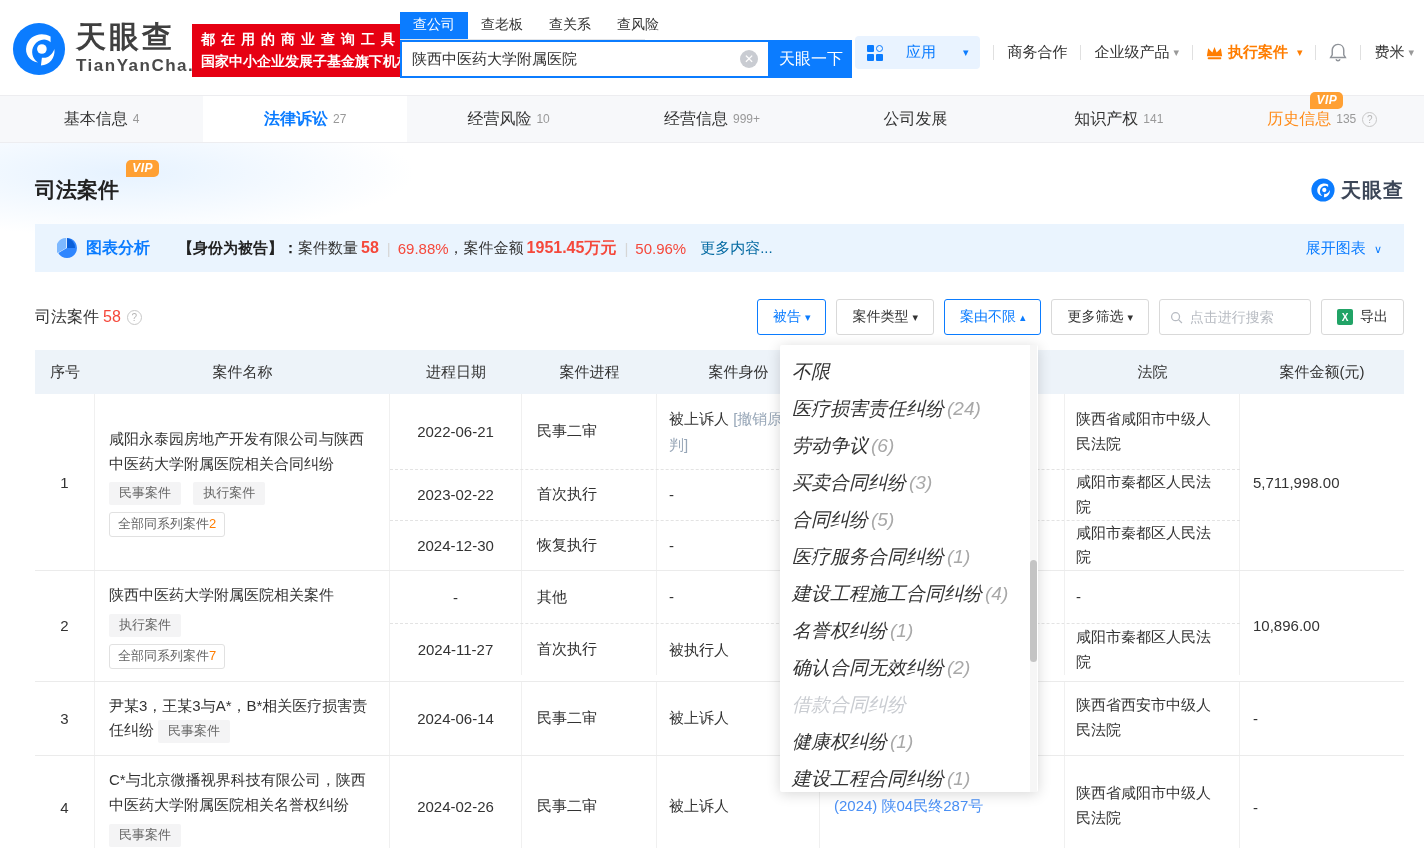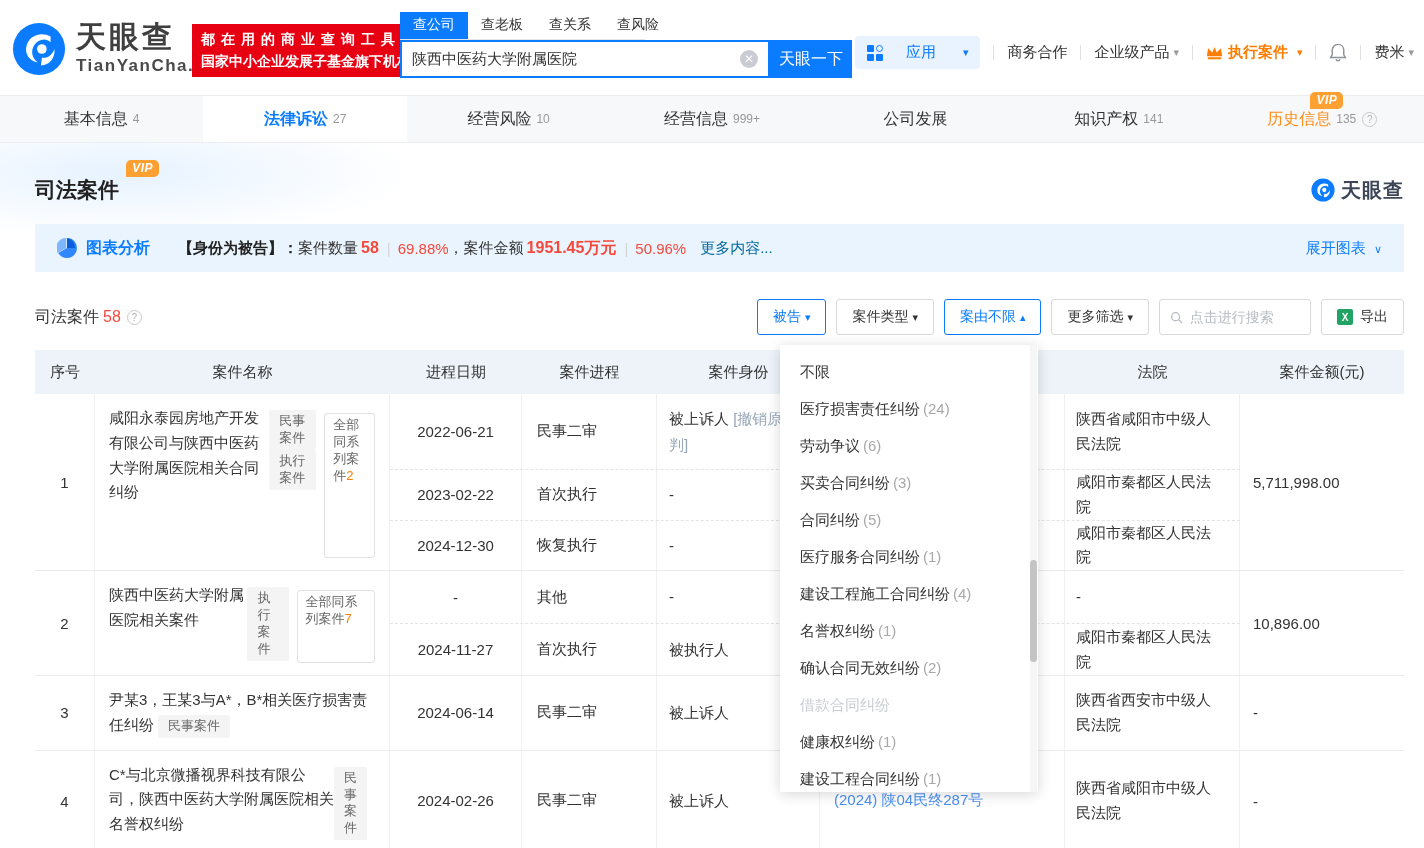--- a/index.html
+++ b/index.html
@@ -97,21 +97,21 @@
     font-size:10px; font-weight:bold; display:flex; align-items:center; justify-content:center; margin-right:7px; }
 
   
   .tbl { margin-top:15px; width:1369px; }
   .tbl-header { display:grid; grid-template-columns:60px 295px 132px 135px 163px 245px 175px 164px;
     background:#edf3f9; height:44px; align-items:center; font-size:15px; color:#333; text-align:center; }
   .trow { display:flex; border-bottom:1px solid #ebebeb; font-size:15px; }
   .c-seq { width:60px; display:flex; align-items:center; justify-content:center;
     border-right:1px solid #f0f0f0; }
   .c-name { width:295px; padding:12px 14px; border-right:1px solid #f0f0f0;
-    display:flex; flex-direction:row; justify-content:center; line-height:1.65; }
+    display:flex; flex-direction:column; justify-content:center; line-height:1.65; }
   .c-mid { flex:1; display:flex; flex-direction:column; }
   .subrow { display:grid; grid-template-columns:132px 135px 163px 245px 175px; align-items:center; }
   .subrow + .subrow { border-top:1px dashed #e3e3e3; }
   .sd { text-align:center; align-self:center; }
   .sp { padding-left:15px; }
   .srole { padding:0 30px 0 12px; line-height:1.7; }
   .role-note { color:#97a6b7; }
   .scase { padding-left:14px; }
   .case-link { color:#4a90f5; cursor:pointer; }
   .scourt { padding:0 14px 0 11px; line-height:1.65; }
@@ -124,22 +124,22 @@
   .tag { display:inline-block; background:#f4f4f5; color:#666; font-size:13px;
     padding:3px 10px; border-radius:2px; margin-right:8px; line-height:1.3; }
   .tag.inline { margin-left:4px; margin-right:0; }
   .series { display:inline-block; border:1px solid #e1e1e1; border-radius:3px; background:#fff;
     color:#666; font-size:13px; padding:3px 8px; margin-top:7px; width:fit-content; cursor:pointer; line-height:1.3; }
   .series b { color:#ff7d00; font-weight:normal; }
 
   
   .dropdown { position:absolute; left:780px; top:345px; width:258px; height:447px; background:#fff;
     box-shadow:0 2px 14px rgba(0,0,0,.16); border-radius:2px; z-index:50; overflow:hidden; padding-top:8px; }
-  .dd-item { height:37px; line-height:37px; padding-left:20px; font-size:15px; color:#333;
-    white-space:nowrap; cursor:pointer; }
+  .dd-item { height:37px; line-height:37px; padding-left:12px; font-size:19px; color:#333;
+    white-space:nowrap; cursor:pointer;font-style:italic; }
   .dd-item span.cnt { color:#a8a8a8; margin-left:3px; }
   .dd-item.disabled { color:#c9ccd1; cursor:default; }
   .dd-track { position:absolute; right:1px; top:0; width:7px; height:100%; background:#f6f6f6; }
   .dd-thumb { position:absolute; right:1px; top:48%; width:7px; height:23%;
     background:#c4c4c4; border-radius:4px; }
 </style>
 </head>
 <body>
 
 <div class="top-header">

